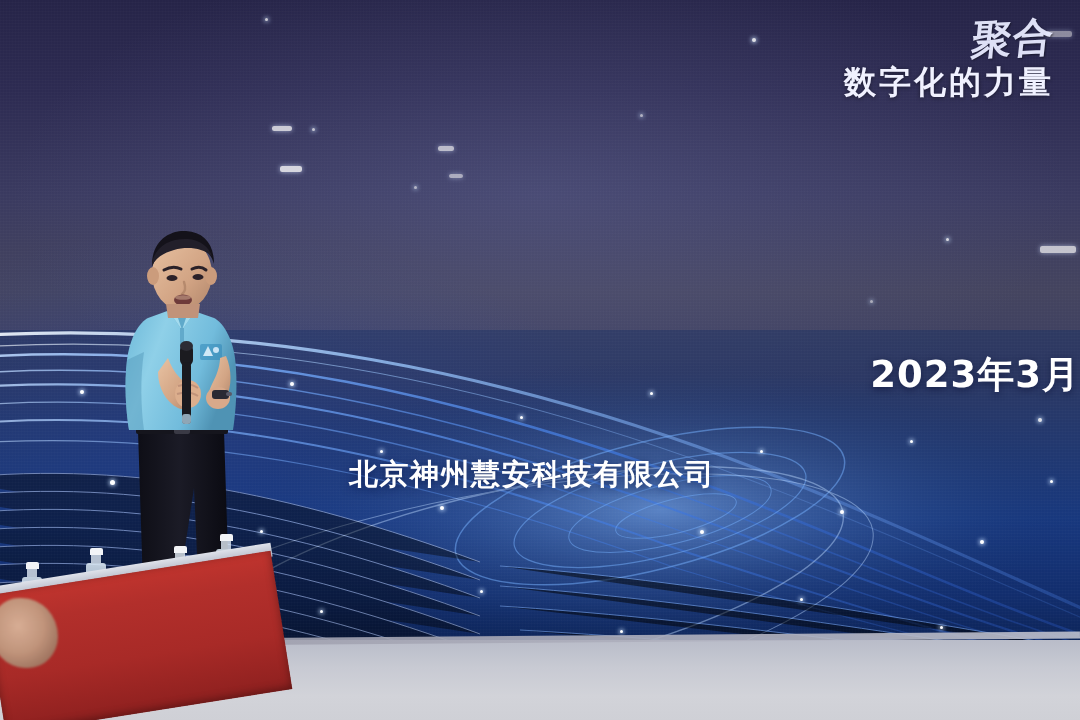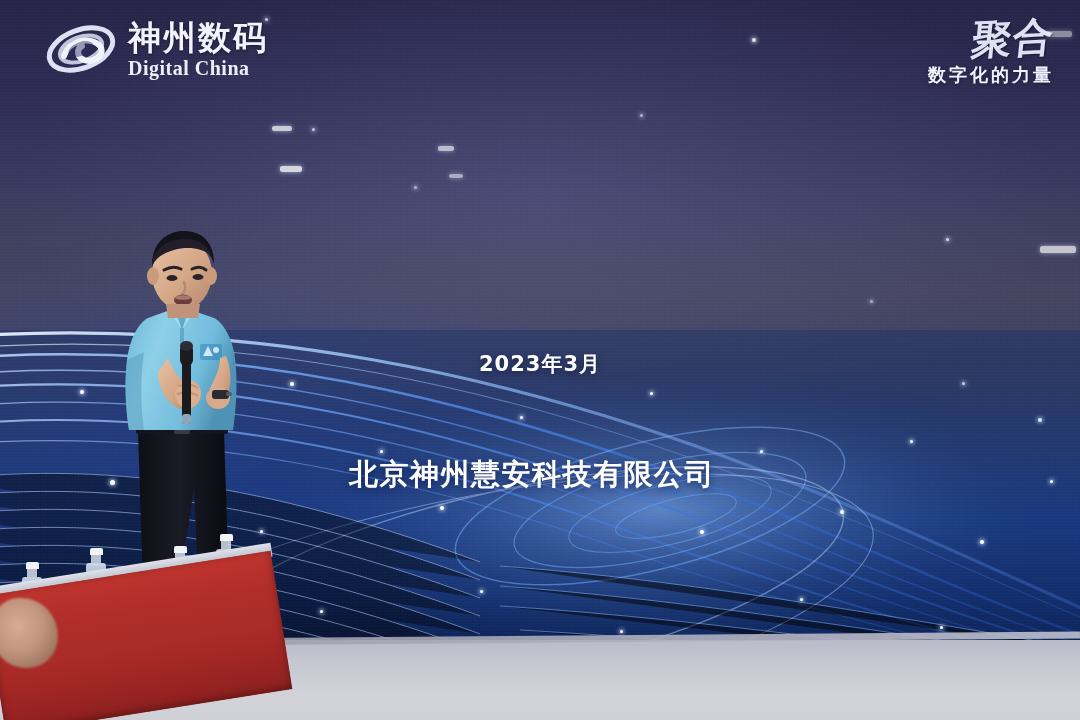--- a/index.html
+++ b/index.html
@@ -119,21 +119,21 @@
     color: #e8eaff;
     letter-spacing: 1px;
     font-family: "DejaVu Serif", "Liberation Serif", serif;
     transform: skewX(-9deg) rotate(-3deg);
     display: inline-block;
     text-shadow: 1px 1px 2px rgba(0,0,0,.45);
     opacity: .95;
   }
   .logo-juhe .tag {
     margin-top: 8px;
-    font-size: 18px;
+    font-size: 32px;
     font-weight: 700;
     color: #f0f1ff;
     letter-spacing: 3px;
     font-family: "DejaVu Sans", "Liberation Sans", sans-serif;
     text-shadow: 0 1px 4px rgba(0,0,0,.45);
   }
 
   
   .slide-title {
     position: absolute;
@@ -145,22 +145,22 @@
     color: #ffffff;
     letter-spacing: 1px;
     font-family: "DejaVu Sans", "Liberation Sans", sans-serif;
     text-shadow: 0 2px 10px rgba(10,15,50,.65);
     white-space: nowrap;
   }
   .slide-date {
     position: absolute;
     left: 0; right: 0;
     top: 350px;
-    text-align: center;
-    font-size: 21px;
+    text-align: right;
+    font-size: 37px;
     font-weight: 700;
     color: #ffffff;
     letter-spacing: 1px;
     font-family: "DejaVu Sans", "Liberation Sans", sans-serif;
     text-shadow: 0 2px 7px rgba(10,15,50,.6);
   }
   .slide-company {
     position: absolute;
     left: 0; right: 16px;
     top: 455px;
@@ -356,36 +356,20 @@
       <span class="pt" style="left:414px;top:186px;width:3px;height:3px;opacity:.6;"></span>
       <span class="pt" style="left:870px;top:300px;width:3px;height:3px;opacity:.55;"></span>
       <span class="streak" style="left:272px;top:126px;width:20px;height:5px;opacity:.8;"></span>
       <span class="streak" style="left:280px;top:166px;width:22px;height:6px;opacity:.85;"></span>
       <span class="streak" style="left:438px;top:146px;width:16px;height:5px;opacity:.7;"></span>
       <span class="streak" style="left:1046px;top:31px;width:26px;height:6px;opacity:.5;"></span>
       <span class="streak" style="left:1040px;top:246px;width:36px;height:7px;opacity:.75;"></span>
       <span class="streak" style="left:449px;top:174px;width:14px;height:4px;opacity:.6;"></span>
     </div>
 
-    <div class="logo-dc">
-      <span class="mark">
-        <svg viewBox="0 0 74 66" width="74" height="66" xmlns="http://www.w3.org/2000/svg">
-          <g fill="none" stroke="#e7ebff" stroke-linecap="round">
-            <ellipse cx="37" cy="33" rx="33" ry="19" transform="rotate(-20 37 33)" stroke-width="5" opacity="0.95"></ellipse>
-            <ellipse cx="37" cy="33" rx="22" ry="12" transform="rotate(-20 37 33)" stroke-width="4" opacity="0.8"></ellipse>
-            <path d="M20,40 C24,24 48,20 56,30 C62,38 50,48 40,44 C33,41 32,33 38,30" stroke-width="6" stroke="#f4f6ff" opacity="0.98"></path>
-          </g>
-          <ellipse cx="37" cy="33" rx="13" ry="7" transform="rotate(-20 37 33)" fill="#2b2d63" opacity="0.45"></ellipse>
-        </svg>
-      </span>
-      <span class="words">
-        <div class="cn">神州数码</div>
-        <div class="en">Digital China</div>
-      </span>
-    </div>
 
     <div class="logo-juhe">
       <div>
         <span class="brush">聚合</span>
       </div>
       <div class="tag">数字化的力量</div>
     </div>
 
     <div class="slide-date">2023年3月</div>
     <div class="slide-company">北京神州慧安科技有限公司</div>

